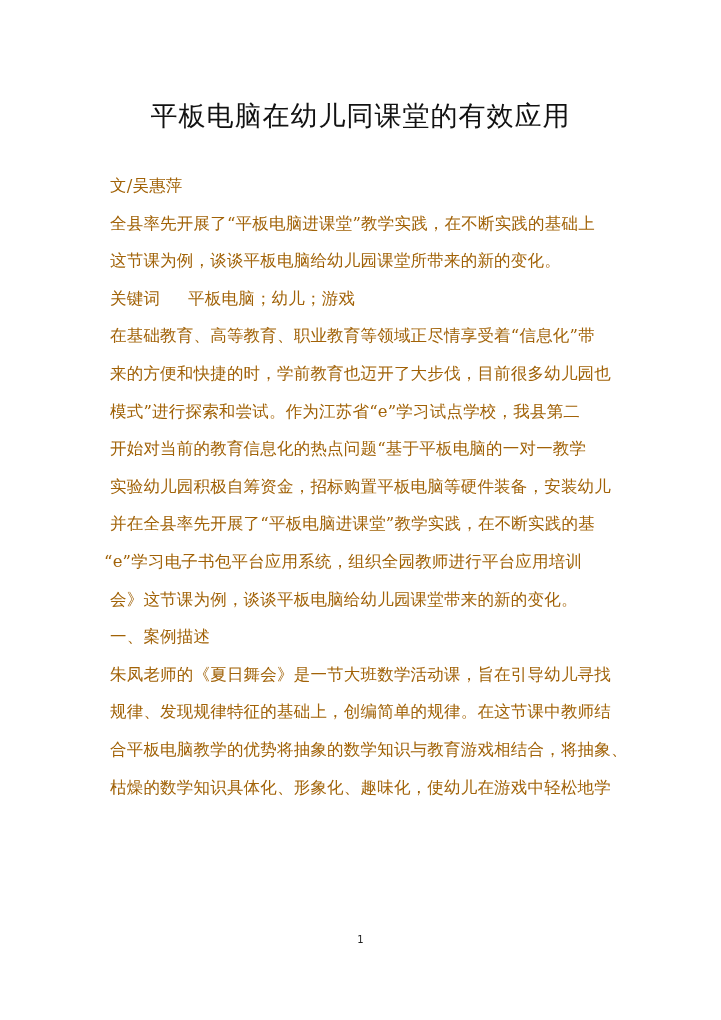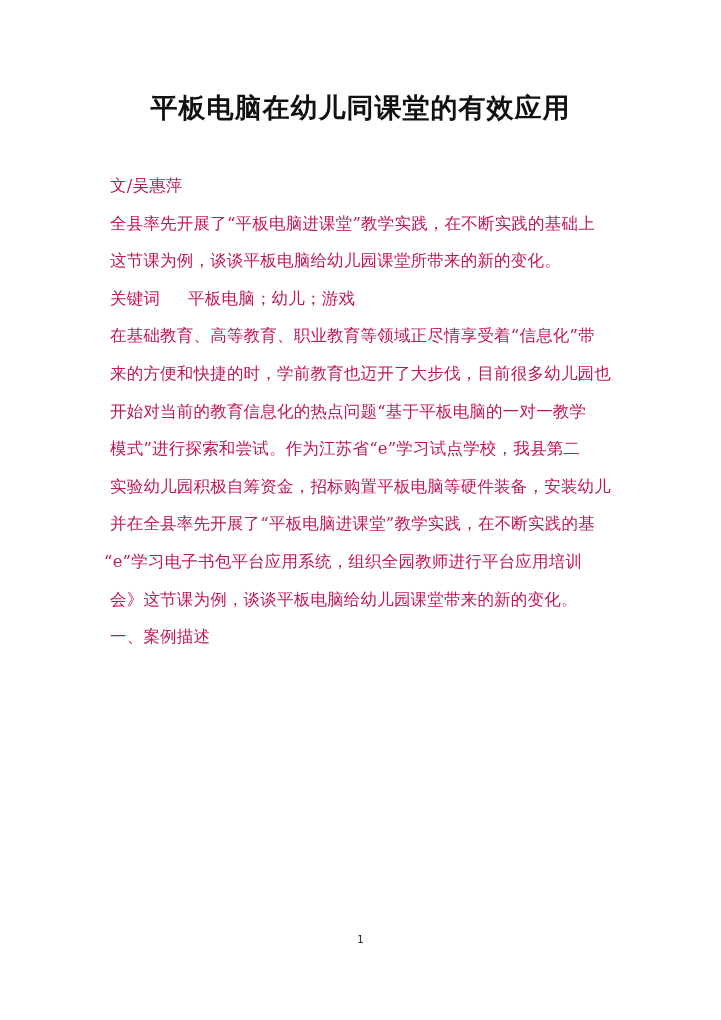--- a/index.html
+++ b/index.html
@@ -3,31 +3,30 @@
   <meta charset="utf-8">
   <style>
     html, body { margin: 0; padding: 0; background: #ffffff; }
     body { width: 721px; height: 1020px; position: relative; overflow: hidden; }
     .page {
       position: absolute; left: 0; top: 0; width: 721px; height: 1020px;
       background: #ffffff; color: #111111;
       font-family: "DejaVu Serif", "Liberation Serif", serif;
     }
     .title {
-      position: absolute; left: 0; top: 90px; width: 721px;
+      position: absolute; left: 0; top: 98px; width: 721px;
       text-align: center; font-size: 27px; letter-spacing: 1px;
       color: #111111;
-      font-weight: bold;
     }
     .body {
       position: absolute; left: 110px; top: 171px; width: 512px;
     }
     .line {
       height: 37.6px; line-height: 30px; font-size: 16.5px;
-      white-space: nowrap; color: #be185d; letter-spacing: 0.2px;
+      white-space: nowrap; color: #a16207; letter-spacing: 0.2px;
     }
     .line.quote-start { margin-left: -6px; }
     .kw-gap { display: inline-block; width: 28px; }
     .page-number {
       position: absolute; left: 0; top: 934px; width: 721px;
       text-align: center; font-size: 10px; color: #222222;
       font-family: "DejaVu Sans", sans-serif;
     }
   </style>
 </head>
@@ -44,26 +43,32 @@
       <div class="line">这节课为例，谈谈平板电脑给幼儿园课堂所带来的新的变化。</div>
     </div>
 
     <div class="line">
       <span>关键词</span><span class="kw-gap"></span><span>平板电脑；幼儿；游戏</span>
     </div>
 
     <div>
       <div class="line">在基础教育、高等教育、职业教育等领域正尽情享受着“信息化”带</div>
       <div class="line">来的方便和快捷的时，学前教育也迈开了大步伐，目前很多幼儿园也</div>
+      <div class="line">模式”进行探索和尝试。作为江苏省“e”学习试点学校，我县第二</div>
       <div class="line">开始对当前的教育信息化的热点问题“基于平板电脑的一对一教学</div>
-      <div class="line">模式”进行探索和尝试。作为江苏省“e”学习试点学校，我县第二</div>
       <div class="line">实验幼儿园积极自筹资金，招标购置平板电脑等硬件装备，安装幼儿</div>
       <div class="line">并在全县率先开展了“平板电脑进课堂”教学实践，在不断实践的基</div>
       <div class="line quote-start">“e”学习电子书包平台应用系统，组织全园教师进行平台应用培训</div>
       <div class="line">会》这节课为例，谈谈平板电脑给幼儿园课堂带来的新的变化。</div>
     </div>
 
     <div class="line">一、案例描述</div>
 
+    <div>
+      <div class="line">朱凤老师的《夏日舞会》是一节大班数学活动课，旨在引导幼儿寻找</div>
+      <div class="line">规律、发现规律特征的基础上，创编简单的规律。在这节课中教师结</div>
+      <div class="line">合平板电脑教学的优势将抽象的数学知识与教育游戏相结合，将抽象、</div>
+      <div class="line">枯燥的数学知识具体化、形象化、趣味化，使幼儿在游戏中轻松地学</div>
+    </div>
   </div>
 
   <div class="page-number">1</div>
 </div>
 
 </body></html>

